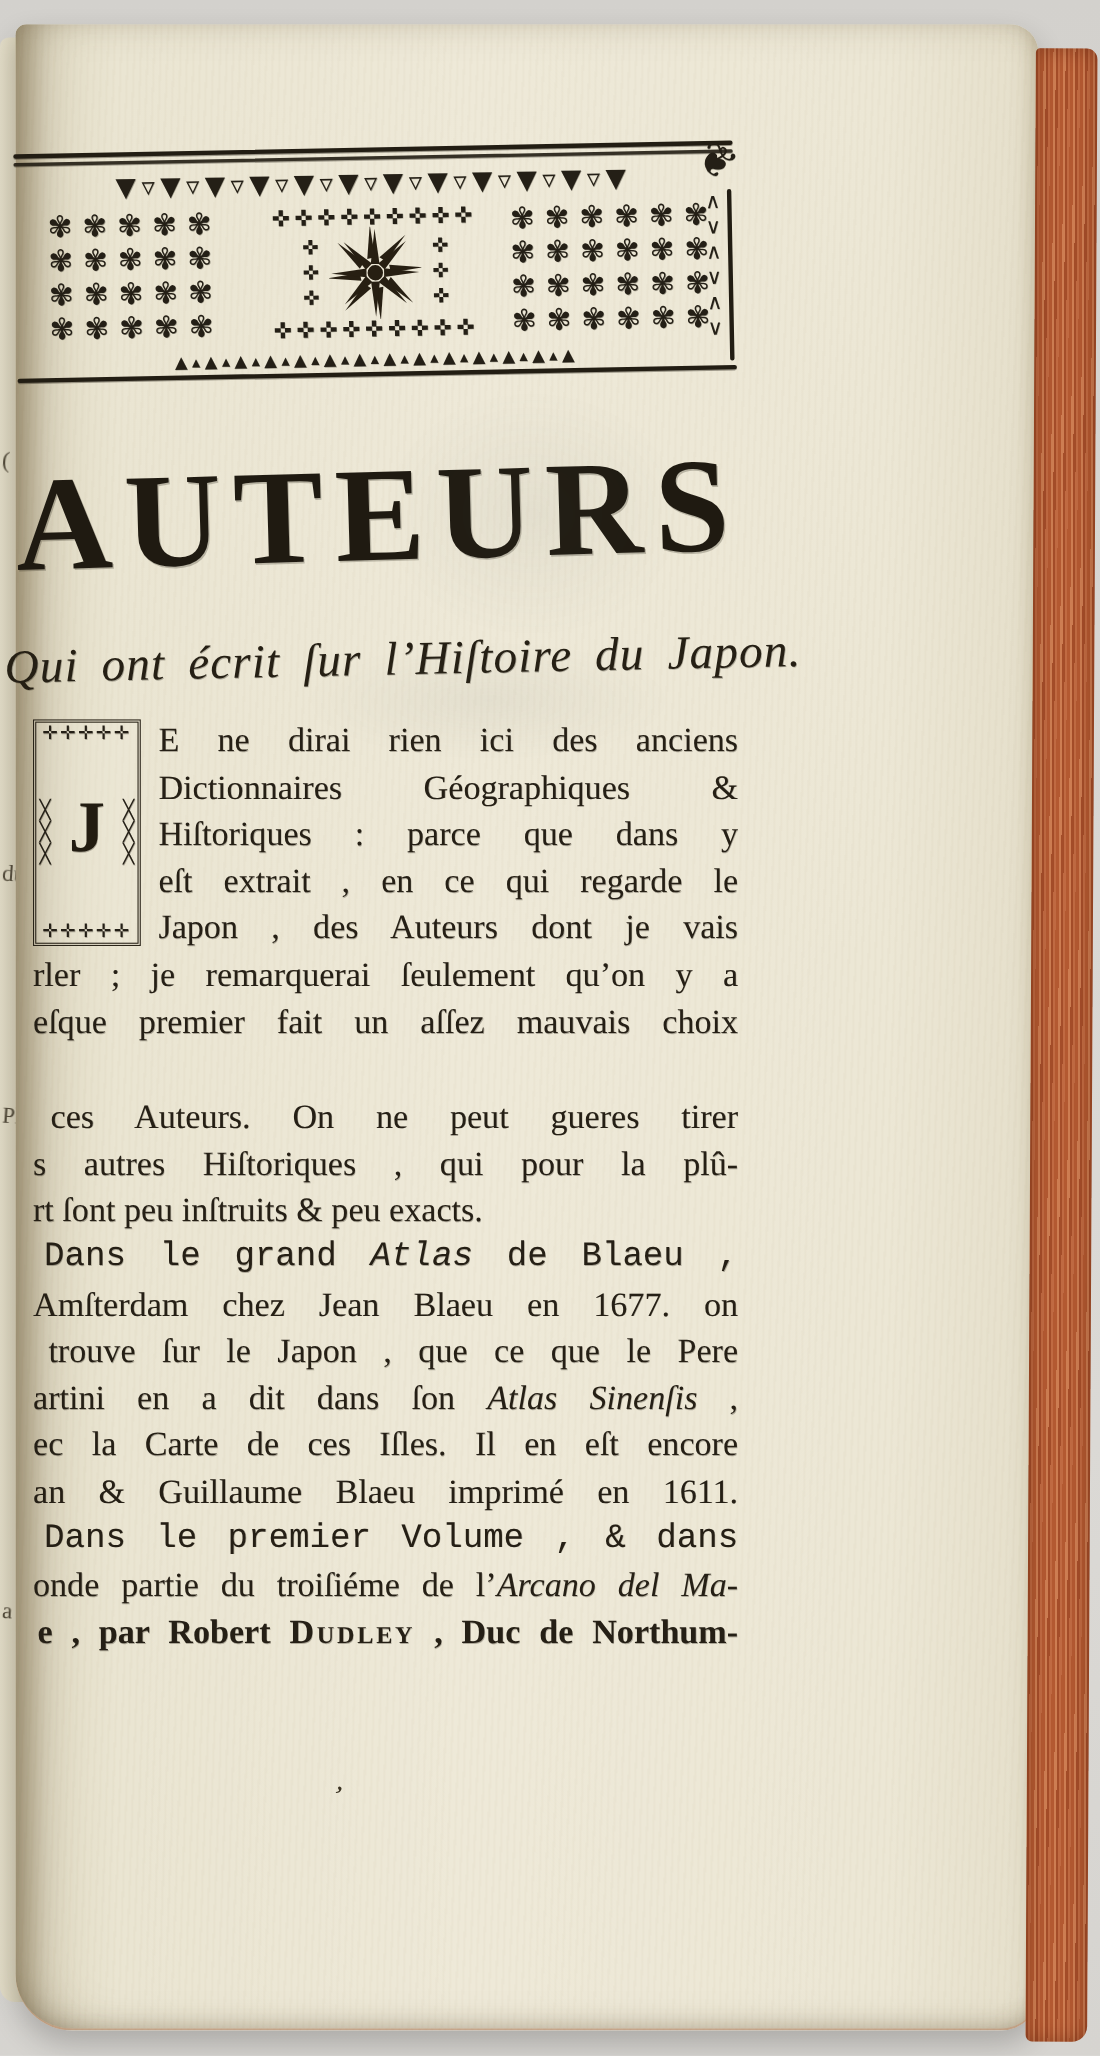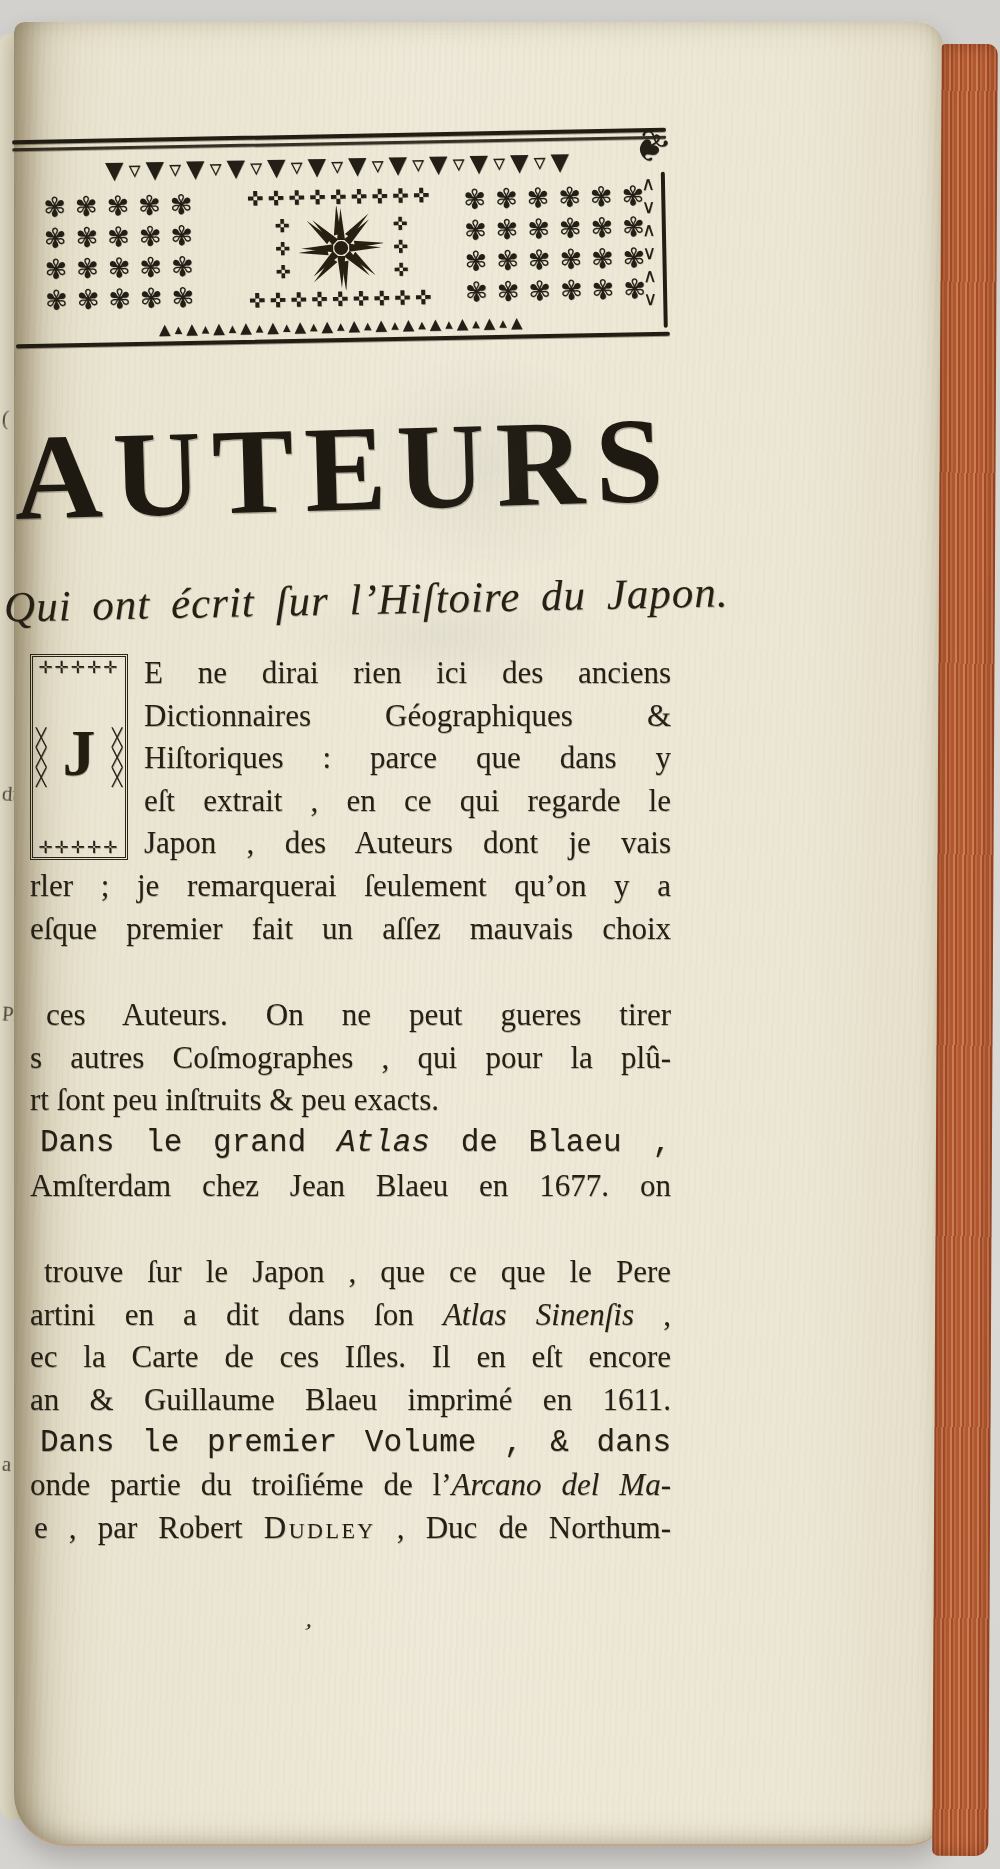--- a/index.html
+++ b/index.html
@@ -54,22 +54,22 @@
        transform:rotate(-1.6deg);text-shadow:1px 1.5px 0 rgba(31,26,17,.25);}
   .subtitle{position:absolute;top:548px;left:-10px;width:628px;text-align:center;white-space:nowrap;
        font-style:italic;font-size:43px;line-height:62px;letter-spacing:1px;word-spacing:9px;
        color:#251f14;transform:rotate(-1.2deg);text-shadow:.6px .8px 0 rgba(31,26,17,.3);}
 
   
   .body-text{position:absolute;top:630px;left:16px;width:641px;color:#251f15;
        font-size:31px;text-shadow:.5px .7px 0 rgba(34,28,17,.3);}
   .line{height:42.6px;line-height:42.6px;overflow:hidden;text-align:justify;}
   .line.fill{text-align-last:justify;}
-  .line.ind4{padding-left:4px;} .line.ind10{padding-left:10px;font-family:Liberation Mono, monospace;}
-  .line.ind14{padding-left:14px;margin-top:44px;} .line.ind16{padding-left:16px;margin-top:44px;}
+  .line.ind4{padding-left:4px;font-weight:bold;} .line.ind10{padding-left:10px;font-family:Liberation Mono, monospace;}
+  .line.ind14{padding-left:14px;} .line.ind16{padding-left:16px;margin-top:44px;}
   .it{font-style:italic;}
   .sc{font-variant:small-caps;letter-spacing:2.5px;}
   .sup{font-size:.5em;vertical-align:super;}
 
   
   .dropcap{float:left;width:98px;height:206px;margin:2px 16px 0 0;
        border:3px double #2a2418;display:flex;flex-direction:column;justify-content:space-between;
        align-items:center;background:rgba(240,235,220,.25);box-sizing:border-box;padding:1px 0;}
   .dc-row{font-family:"DejaVu Sans",sans-serif;font-size:17px;line-height:18px;letter-spacing:2px;color:#241f16;}
   .dc-mid{display:flex;align-items:center;justify-content:space-between;width:100%;flex:1;}
@@ -162,21 +162,21 @@
     </div>
 
   <div class="line fill"><span>E ne dirai rien ici des anciens</span></div>
       <div class="line fill"><span>Dictionnaires Géographiques &amp;</span></div>
       <div class="line fill"><span>Hiſtoriques : parce que dans y</span></div>
       <div class="line fill"><span>eſt extrait , en ce qui regarde le</span></div>
       <div class="line fill"><span>Japon , des Auteurs dont je vais</span></div>
       <div class="line fill"><span>rler ; je remarquerai ſeulement qu’on y a</span></div>
       <div class="line fill"><span>eſque premier fait un aſſez mauvais choix</span></div>
       <div class="line fill ind16"><span>ces Auteurs. On ne peut gueres tirer</span></div>
-      <div class="line fill"><span>s autres Coſmographes , qui pour la plû-</span></div>
+      <div class="line fill"><span>s autres Hiſtoriques , qui pour la plû-</span></div>
       <div class="line"><span>rt ſont peu inſtruits &amp; peu exacts.</span></div>
       <div class="line fill ind10"><span>Dans le grand </span><span class="it">Atlas</span><span> de Blaeu , imprimé</span></div>
       <div class="line fill"><span>Amſterdam chez Jean Blaeu en 1677. on</span></div>
       <div class="line fill ind14"><span>trouve ſur le Japon , que ce que le Pere</span></div>
       <div class="line fill"><span>artini en a dit dans ſon </span><span class="it">Atlas Sinenſis</span><span> ,</span></div>
       <div class="line fill"><span>ec la Carte de ces Iſles. Il en eſt encore</span></div>
       <div class="line fill"><span>an &amp; Guillaume Blaeu imprimé en 1611.</span></div>
       <div class="line fill ind10"><span>Dans le premier Volume , &amp; dans la ſecon-</span><span class="sup">*</span></div>
       <div class="line fill"><span>onde partie du troiſiéme de l’</span><span class="it">Arcano del Ma-</span></div>
       <div class="line fill ind4"><span>e , par Robert </span><span class="sc">Dudley</span><span> , Duc de Northum-</span></div>

